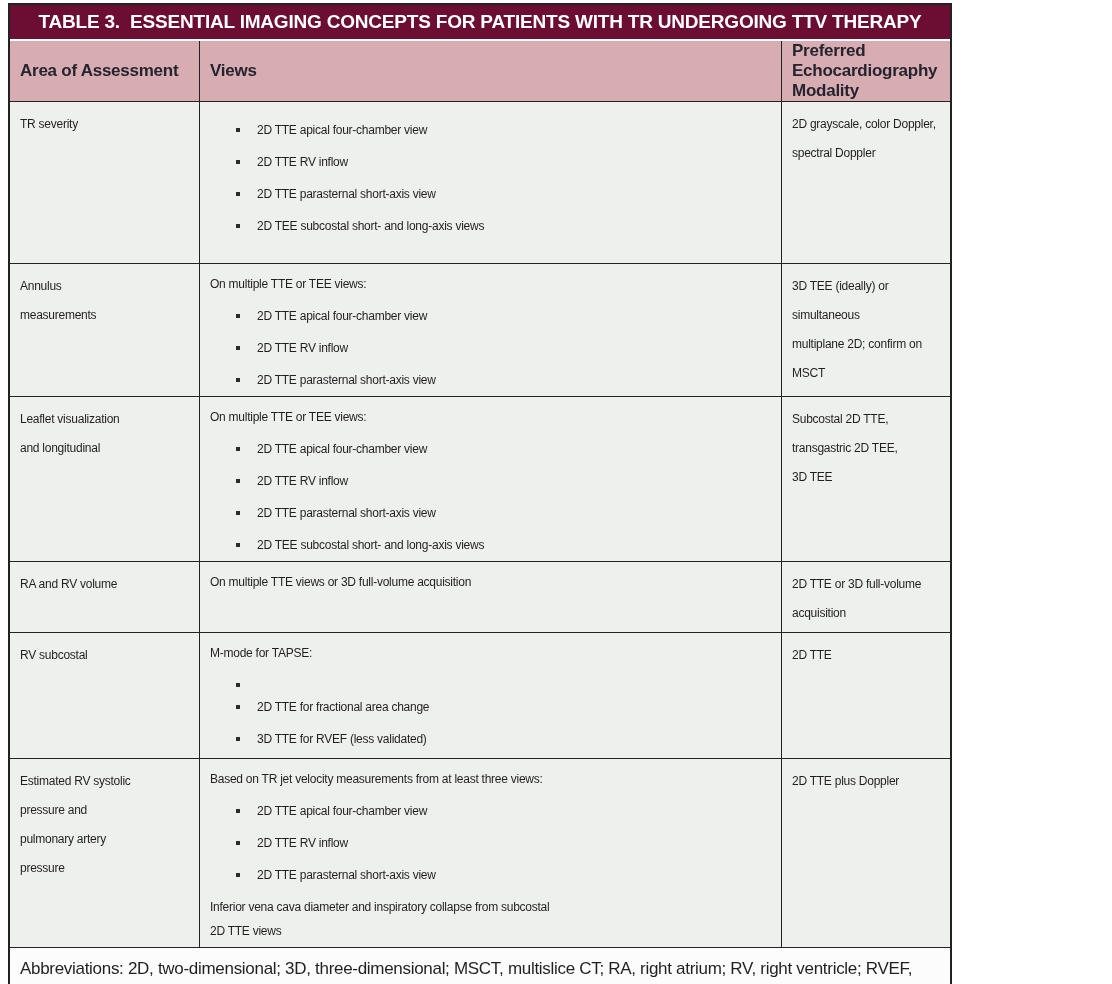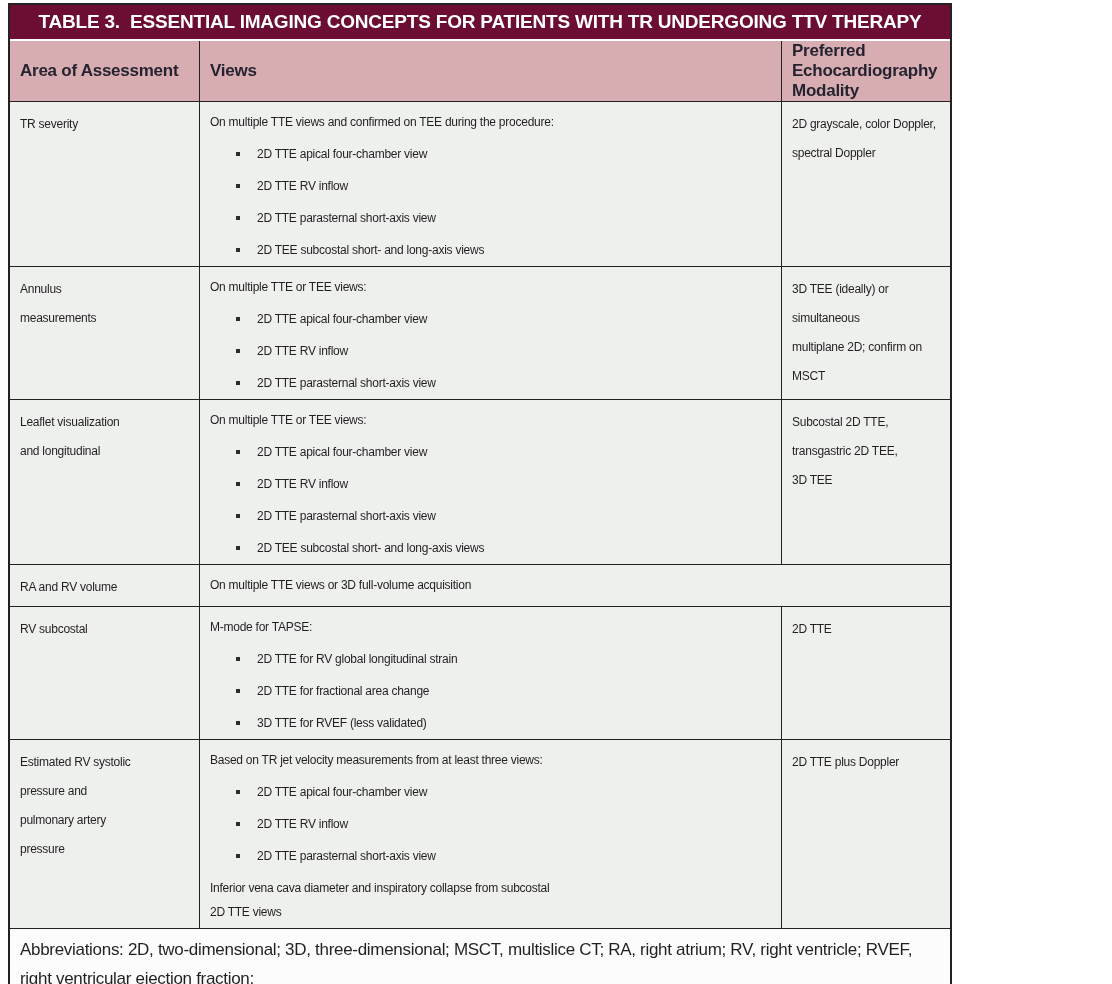--- a/index.html
+++ b/index.html
@@ -105,21 +105,20 @@
   <div class="header-row">
     <div class="hcell c1">Area of Assessment</div>
     <div class="hcell c2">Views</div>
     <div class="hcell c3">Preferred Echocardiography Modality</div>
   </div>
 
   <div class="tbody">
       <div class="t-row">
     <div class="cell area">TR severity</div>
     <div class="cell views">
-      <div class="intro">On multiple TTE views and confirmed on TEE during the procedure:</div>
       <div class="bullets">
             <div class="bullet">
     <span class="marker"></span>
     <span class="btext">2D TTE apical four-chamber view</span>
   </div>
             <div class="bullet">
     <span class="marker"></span>
     <span class="btext">2D TTE RV inflow</span>
   </div>
             <div class="bullet">
@@ -187,29 +186,29 @@
     </div>
     <div class="cell modality">Subcostal 2D TTE, transgastric 2D TEE,
 3D TEE</div>
   </div>
       <div class="t-row">
     <div class="cell area">RA and RV volume</div>
     <div class="cell views">
       <div class="intro">On multiple TTE views or 3D full-volume acquisition</div>
 
     </div>
+    <div class="cell modality">2D TTE or 3D full-volume acquisition</div>
   </div>
       <div class="t-row">
     <div class="cell area">RV subcostal</div>
     <div class="cell views">
       <div class="intro">M-mode for TAPSE:</div>
       <div class="bullets">
             <div class="bullet">
     <span class="marker"></span>
-    <span class="btext">2D TTE for RV global longitudinal strain</span>
   </div>
             <div class="bullet">
     <span class="marker"></span>
     <span class="btext">2D TTE for fractional area change</span>
   </div>
             <div class="bullet">
     <span class="marker"></span>
     <span class="btext">3D TTE for RVEF (less validated)</span>
   </div>
           </div>

